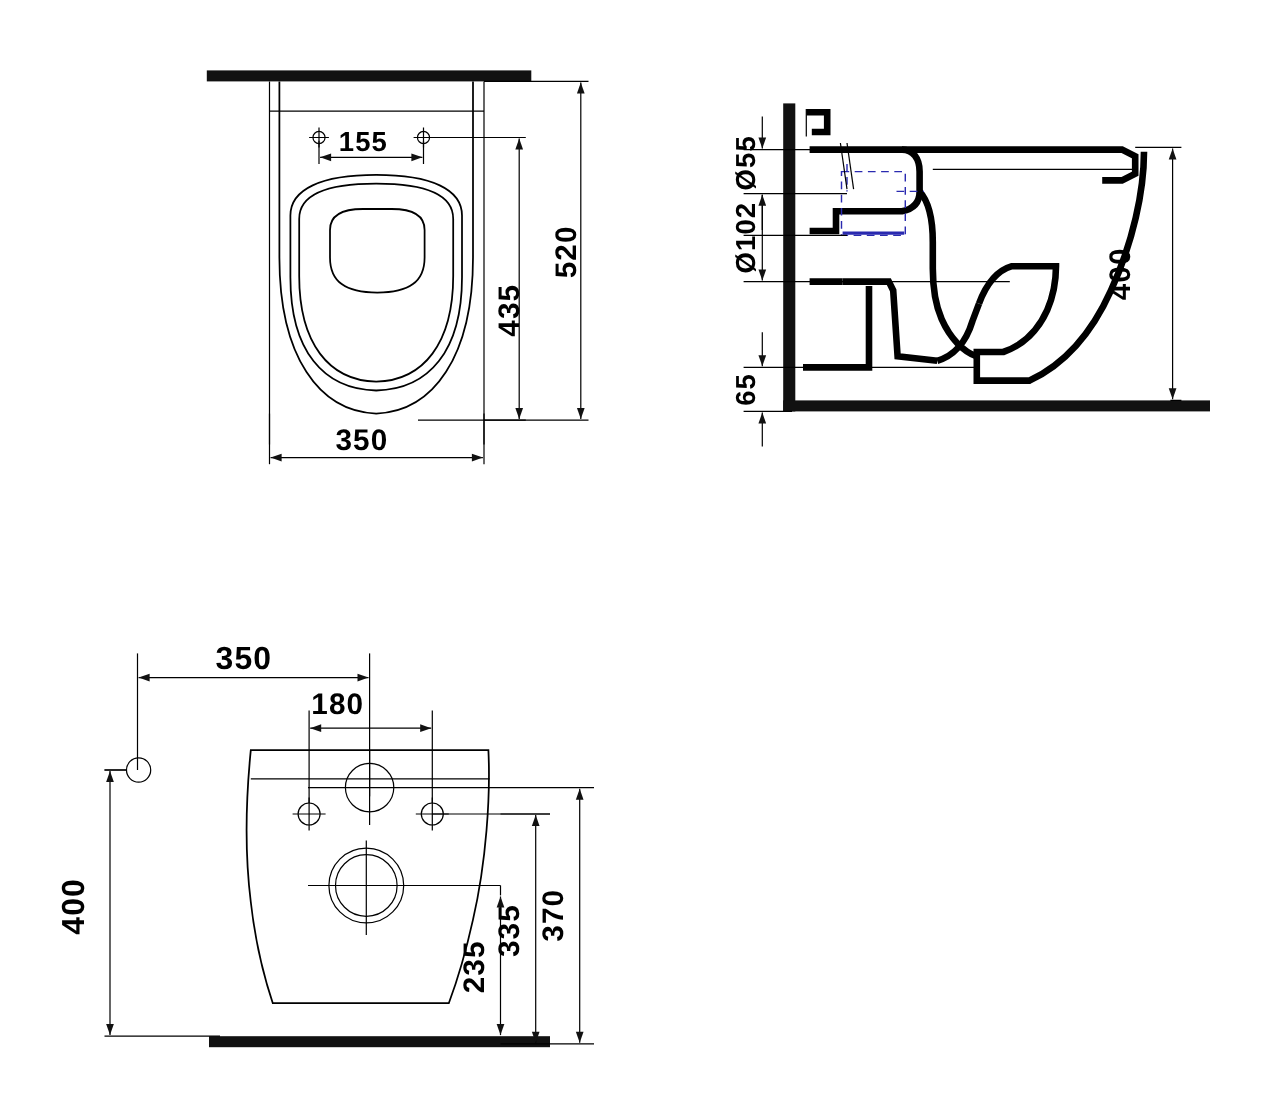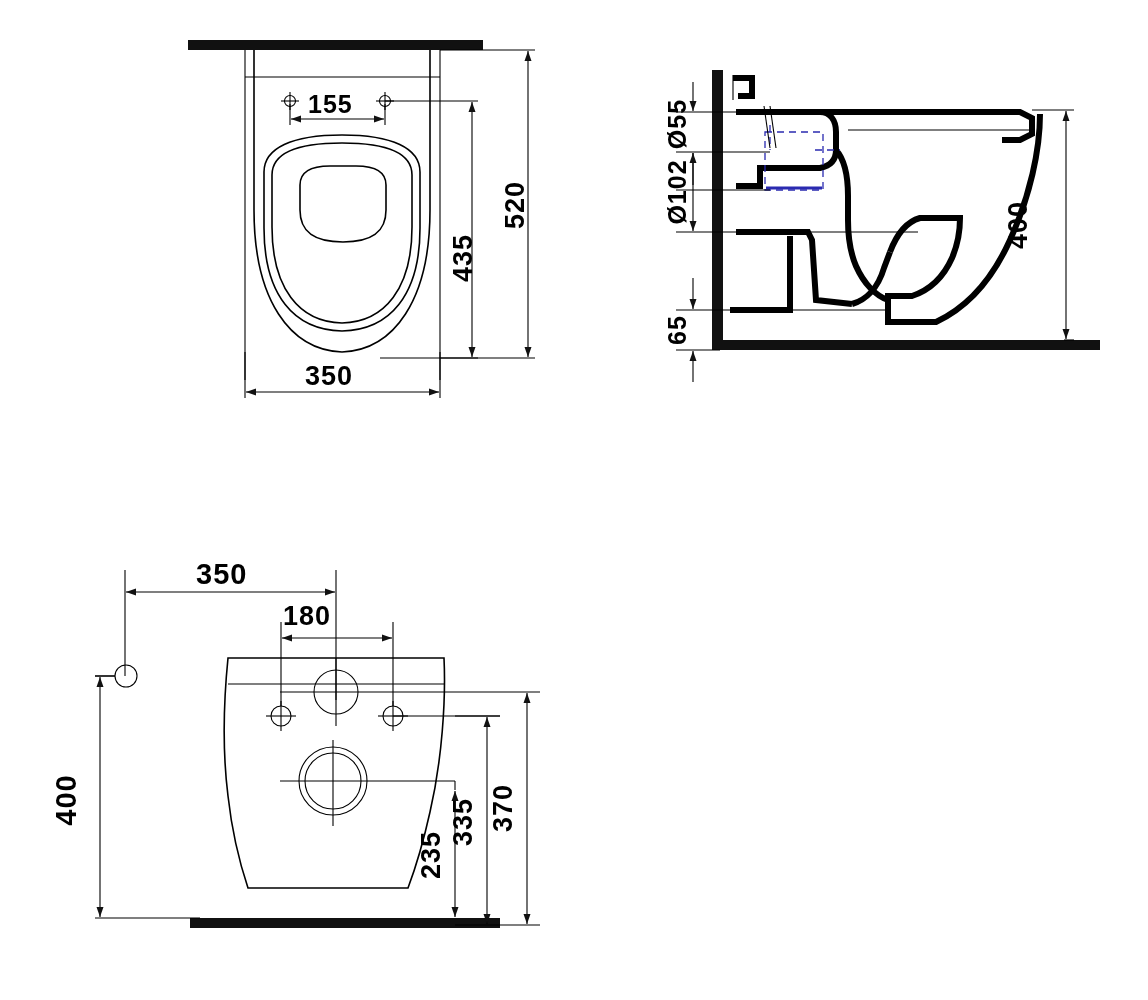--- a/index.html
+++ b/index.html
@@ -12,20 +12,21 @@
     width: 1148px;
     height: 1000px;
     font-family: "Liberation Sans", sans-serif;
     overflow: hidden;
   }
   #drawing-root {
     position: relative;
     width: 1148px;
     height: 772px;
     background: #ffffff;
+    margin-top: 24px;
   }
   svg.sheet {
     position: absolute;
     top: 0;
     left: 0;
     width: 1148px;
     height: 1000px;
     display: block;
   }
   .dim-text {

